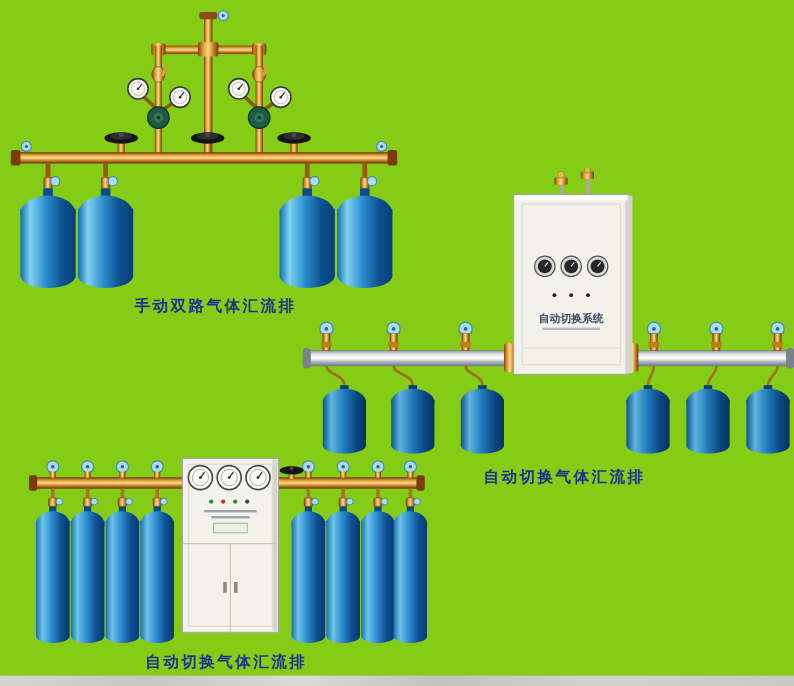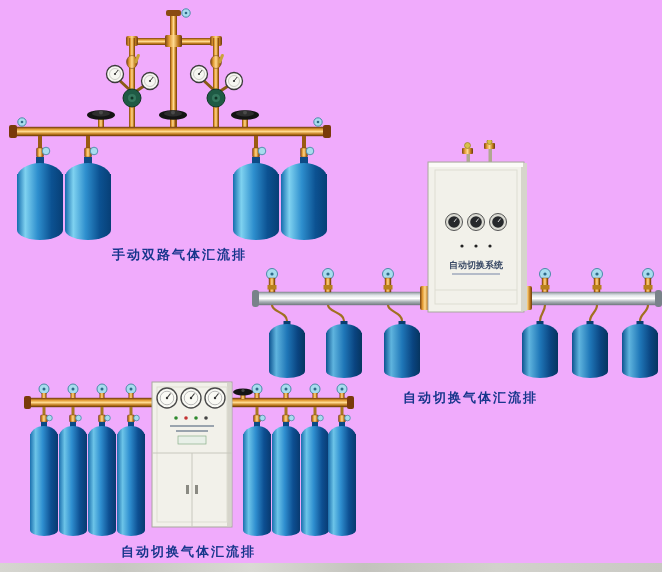--- a/index.html
+++ b/index.html
@@ -1,20 +1,20 @@
 <!DOCTYPE html>
 <html><head>
 <meta charset="utf-8">
 <style>
   html, body { margin: 0; padding: 0; background: #ffffff; }
   .canvas {
     position: relative;
     width: 662px;
     height: 572px;
-    background: #f0abfc;
+    background: #84cc16;
     overflow: hidden;
     font-family: "DejaVu Sans", sans-serif;
   }
   .illus { position: absolute; }
   .caption {
     position: absolute;
     font-weight: bold;
     font-size: 13px;
     letter-spacing: 2px;
     color: #17368c;

